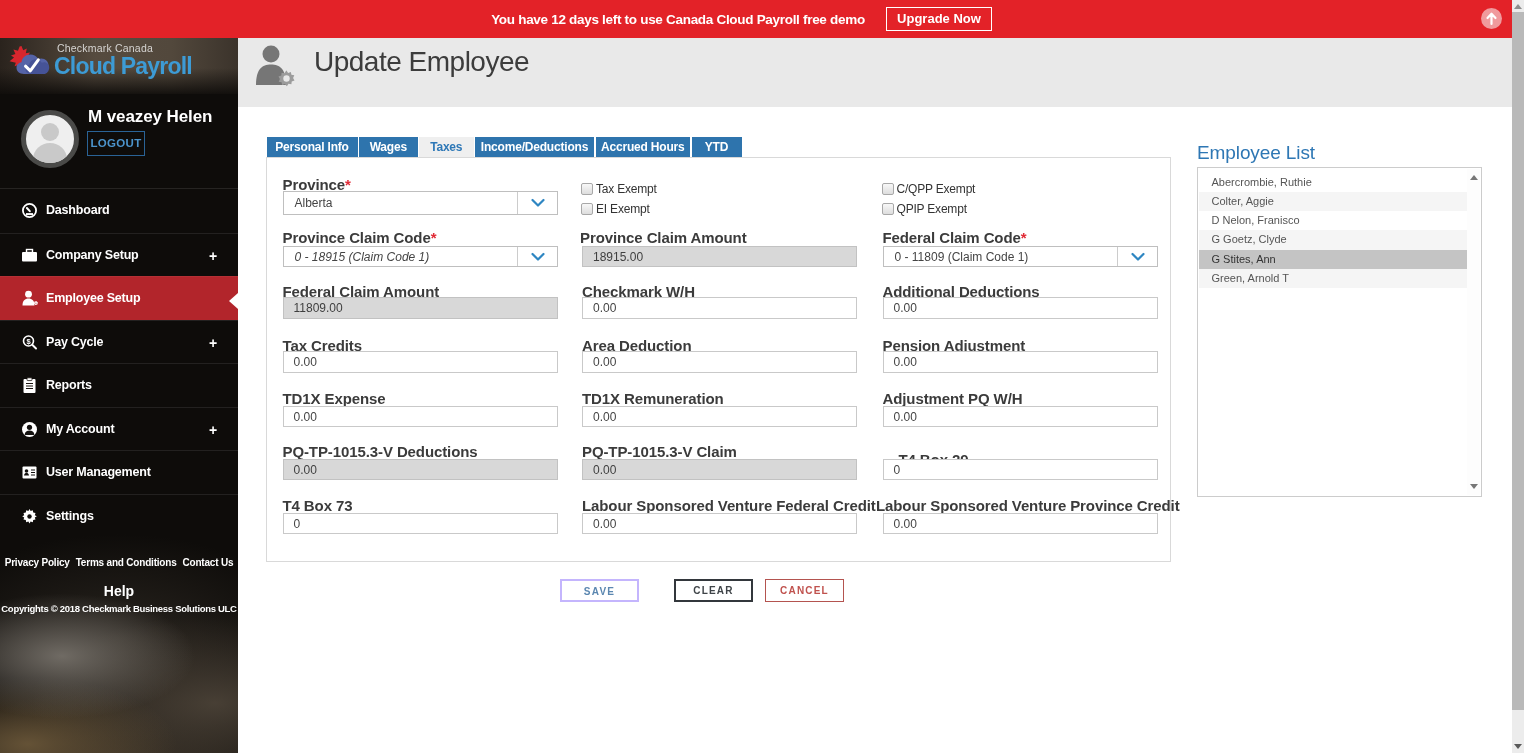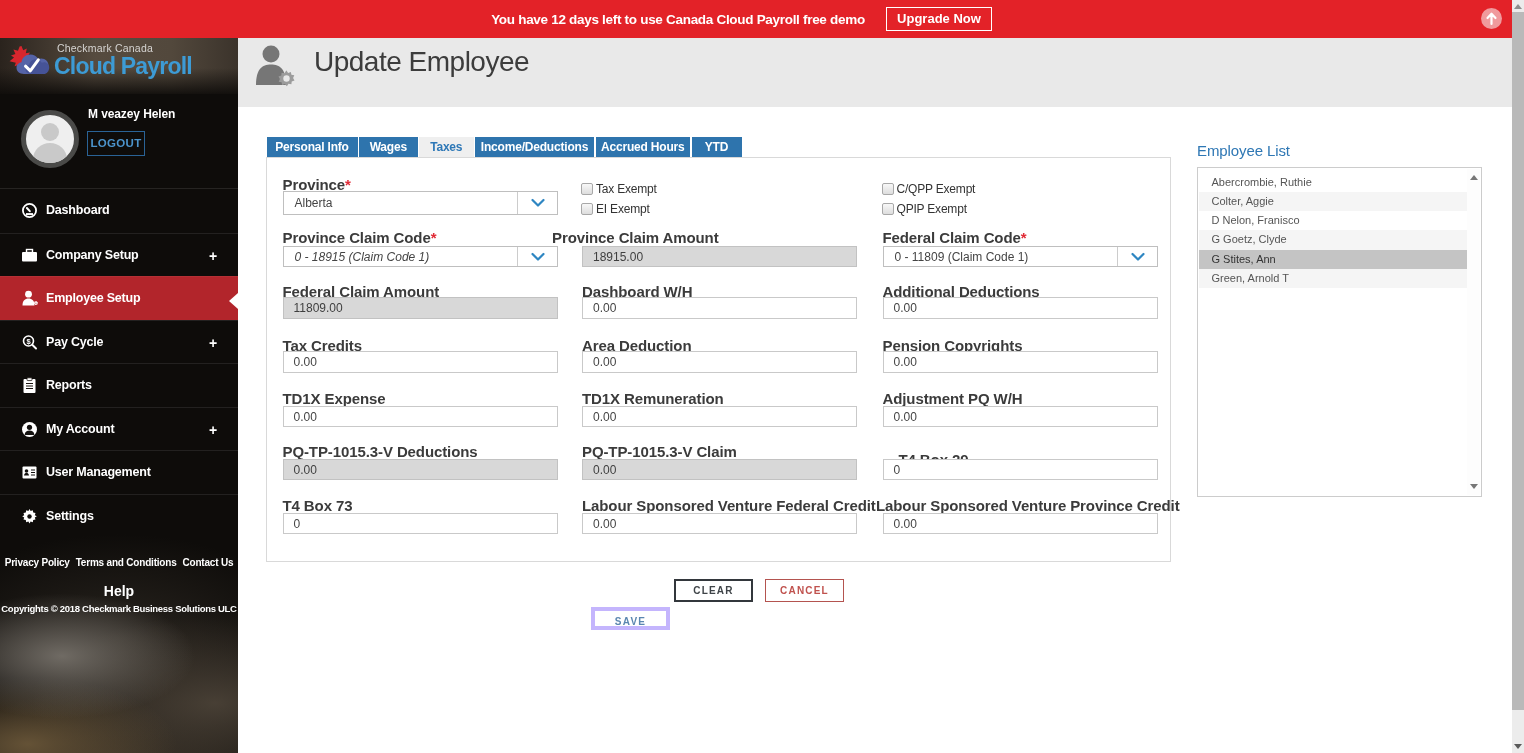--- a/index.html
+++ b/index.html
@@ -37,21 +37,21 @@
 #band { position:absolute; left:0; top:0; width:238px; height:56px;
   background:linear-gradient(to right, #2a231d, #564b3f 40%, #52483c 72%, #3b332b); }
 #band:after { content:""; position:absolute; left:0; top:30px; width:238px; height:26px;
   background:linear-gradient(to bottom, rgba(14,12,10,0), rgba(14,12,10,0.9)); }
 #logo { position:absolute; left:0; top:0; width:238px; height:52px; }
 #logo .l1 { position:absolute; left:57px; top:4px; font-size:10.5px; color:#d6d4d2; letter-spacing:0.2px; }
 #logo .l2 { position:absolute; left:54px; top:15px; font-size:23px; font-weight:bold; color:#3d9bd5; letter-spacing:-0.8px; }
 #user { position:absolute; left:0; top:60px; width:238px; height:90px; }
 #avatar { position:absolute; left:21px; top:12px; width:58px; height:58px; border-radius:50%;
   background:#efefef; border:5px solid #4a4a48; }
-#uname { position:absolute; left:88px; top:9px; color:#fff; font-size:12px; font-weight:bold; letter-spacing:-0.1px; }
+#uname { position:absolute; left:88px; top:9px; color:#fff; font-size:17px; font-weight:bold; letter-spacing:-0.1px; }
 #logout { position:absolute; left:87px; top:33px; width:58px; height:25px; border:1px solid #2a6396;
   color:#4c94cc; font-size:11.5px; font-weight:bold; text-align:center; line-height:23px; letter-spacing:0.3px; }
 
 #menu { position:absolute; left:0; top:150px; width:238px; border-top:1px solid rgba(255,255,255,0.1); }
 .mi { position:relative; width:238px; height:43.5px; border-top:1px solid rgba(255,255,255,0.09); }
 .mi:first-child { border-top:none; }
 .mi .ic { position:absolute; left:21px; top:13px; width:17px; height:17px; }
 .mi .tx { position:absolute; left:46px; top:14px; color:#fff; font-size:12.5px; font-weight:bold; letter-spacing:-0.2px; }
 .mi .plus { position:absolute; left:209px; top:14px; color:#fff; font-size:14px; font-weight:bold; }
 .mi.active { background:#b2252b; border-top-color:rgba(255,255,255,0.05); }
@@ -85,26 +85,26 @@
 .sel { position:absolute; width:275px; border:1px solid #bfbfbf; background:#fff; }
 .sel .tx { position:absolute; left:11px; top:50%; transform:translateY(-50%); font-size:12px; color:#444; }
 .sel .dd { position:absolute; right:0; top:0; bottom:0; width:40px; border-left:1px solid #ccc; }
 .sel .dd svg { position:absolute; left:13px; top:50%; transform:translateY(-50%); }
 .cb { position:absolute; width:12px; height:12px; border:1px solid #a8a8a8; background:linear-gradient(#f8f8f8,#ddd); border-radius:2px; }
 .cblbl { position:absolute; font-size:12px; color:#333; letter-spacing:-0.2px; }
 
 
 .btn { position:absolute; top:579px; width:79px; height:23px; background:#fff; font-size:10px;
   font-weight:bold; text-align:center; line-height:21px; letter-spacing:1.2px; }
-#b-save { left:591px; border:4px solid #c4b5fd; color:#5b87b0;margin-top:28px; }
+#b-save { left:560px; border:2px solid #c4b5fd; color:#5b87b0; }
 #b-clear { left:674px; border:2px solid #33373c; color:#3f4448; line-height:19px; }
 #b-cancel { left:765px; border:1px solid #b4534f; color:#c0524e; }
 
 
-#eltitle { left:1197px; top:142px; font-size:15px; color:#2e77b4; letter-spacing:-0.1px; }
+#eltitle { left:1197px; top:142px; font-size:19px; color:#2e77b4; letter-spacing:-0.1px; }
 #elbox { left:1196.5px; top:167px; width:285.5px; height:330px; border:1px solid #ccc; background:#fff; }
 #elrows { position:absolute; left:1px; top:4.5px; width:270px; }
 .erow { height:19.3px; font-size:11px; color:#555; line-height:19.3px; padding-left:13px; }
 .erow.alt { background:#f5f5f5; }
 .erow.selr { background:#c4c4c4; color:#333; }
 #elscroll { position:absolute; right:1px; top:1px; bottom:1px; width:13px; background:#fdfdfd; }
 #elscroll .up { position:absolute; left:2.5px; top:6px; width:0; height:0;
   border-left:4px solid transparent; border-right:4px solid transparent; border-bottom:5px solid #777; }
 #elscroll .dn { position:absolute; left:2.5px; bottom:6px; width:0; height:0;
   border-left:4px solid transparent; border-right:4px solid transparent; border-top:5px solid #777; }
@@ -260,42 +260,42 @@
       <div class="cblbl" style="left:896.5px;top:201.5px;">QPIP Exempt</div>
   <div class="lbl" style="left:282.5px;top:229.3px;">Province Claim Code<b>*</b></div>
   <div class="sel" style="left:282.5px;top:245.8px;height:21.5px;font-style:italic;">
         <span class="tx">0 - 18915 (Claim Code 1)</span>
         <span class="dd">
           <svg width="14" height="9" viewBox="0 0 14 9">
             <path d="M1.5 1.5 L7 7 L12.5 1.5" stroke="#2e86c2" stroke-width="2.2" fill="none" stroke-linecap="round" stroke-linejoin="round"></path>
           </svg>
         </span>
       </div>
-  <div class="lbl" style="left:552px;top:229.3px;">Province Claim Amount</div>
+  <div class="lbl" style="left:580px;top:229.3px;">Province Claim Amount</div>
   <div class="inp dis" style="left:582.0px;top:245.8px;height:21.5px;">18915.00</div>
   <div class="lbl" style="left:882.5px;top:229.3px;">Federal Claim Code<b>*</b></div>
   <div class="sel" style="left:882.5px;top:245.8px;height:21.5px;">
         <span class="tx">0 - 11809 (Claim Code 1)</span>
         <span class="dd">
           <svg width="14" height="9" viewBox="0 0 14 9">
             <path d="M1.5 1.5 L7 7 L12.5 1.5" stroke="#2e86c2" stroke-width="2.2" fill="none" stroke-linecap="round" stroke-linejoin="round"></path>
           </svg>
         </span>
       </div>
   <div class="lbl" style="left:282.5px;top:283.0px;">Federal Claim Amount</div>
   <div class="inp dis" style="left:282.5px;top:297.2px;height:21.5px;">11809.00</div>
-  <div class="lbl" style="left:582.0px;top:283.0px;">Dashboard W/H</div>
+  <div class="lbl" style="left:582.0px;top:283.0px;">Checkmark W/H</div>
   <div class="inp" style="left:582.0px;top:297.2px;height:21.5px;">0.00</div>
   <div class="lbl" style="left:882.5px;top:283.0px;">Additional Deductions</div>
   <div class="inp" style="left:882.5px;top:297.2px;height:21.5px;">0.00</div>
   <div class="lbl" style="left:282.5px;top:336.6px;">Tax Credits</div>
   <div class="inp" style="left:282.5px;top:351.0px;height:21.5px;">0.00</div>
   <div class="lbl" style="left:582.0px;top:336.6px;">Area Deduction</div>
   <div class="inp" style="left:582.0px;top:351.0px;height:21.5px;">0.00</div>
-  <div class="lbl" style="left:882.5px;top:336.6px;">Pension Copyrights</div>
+  <div class="lbl" style="left:882.5px;top:336.6px;">Pension Adjustment</div>
   <div class="inp" style="left:882.5px;top:351.0px;height:21.5px;">0.00</div>
   <div class="lbl" style="left:282.5px;top:389.7px;">TD1X Expense</div>
   <div class="inp" style="left:282.5px;top:405.8px;height:21.5px;">0.00</div>
   <div class="lbl" style="left:582.0px;top:389.7px;">TD1X Remuneration</div>
   <div class="inp" style="left:582.0px;top:405.8px;height:21.5px;">0.00</div>
   <div class="lbl" style="left:882.5px;top:389.7px;">Adjustment PQ W/H</div>
   <div class="inp" style="left:882.5px;top:405.8px;height:21.5px;">0.00</div>
   <div class="lbl" style="left:282.5px;top:443.4px;">PQ-TP-1015.3-V Deductions</div>
   <div class="inp dis" style="left:282.5px;top:458.9px;height:21.5px;">0.00</div>
   <div class="lbl" style="left:582.0px;top:443.4px;">PQ-TP-1015.3-V Claim</div>

